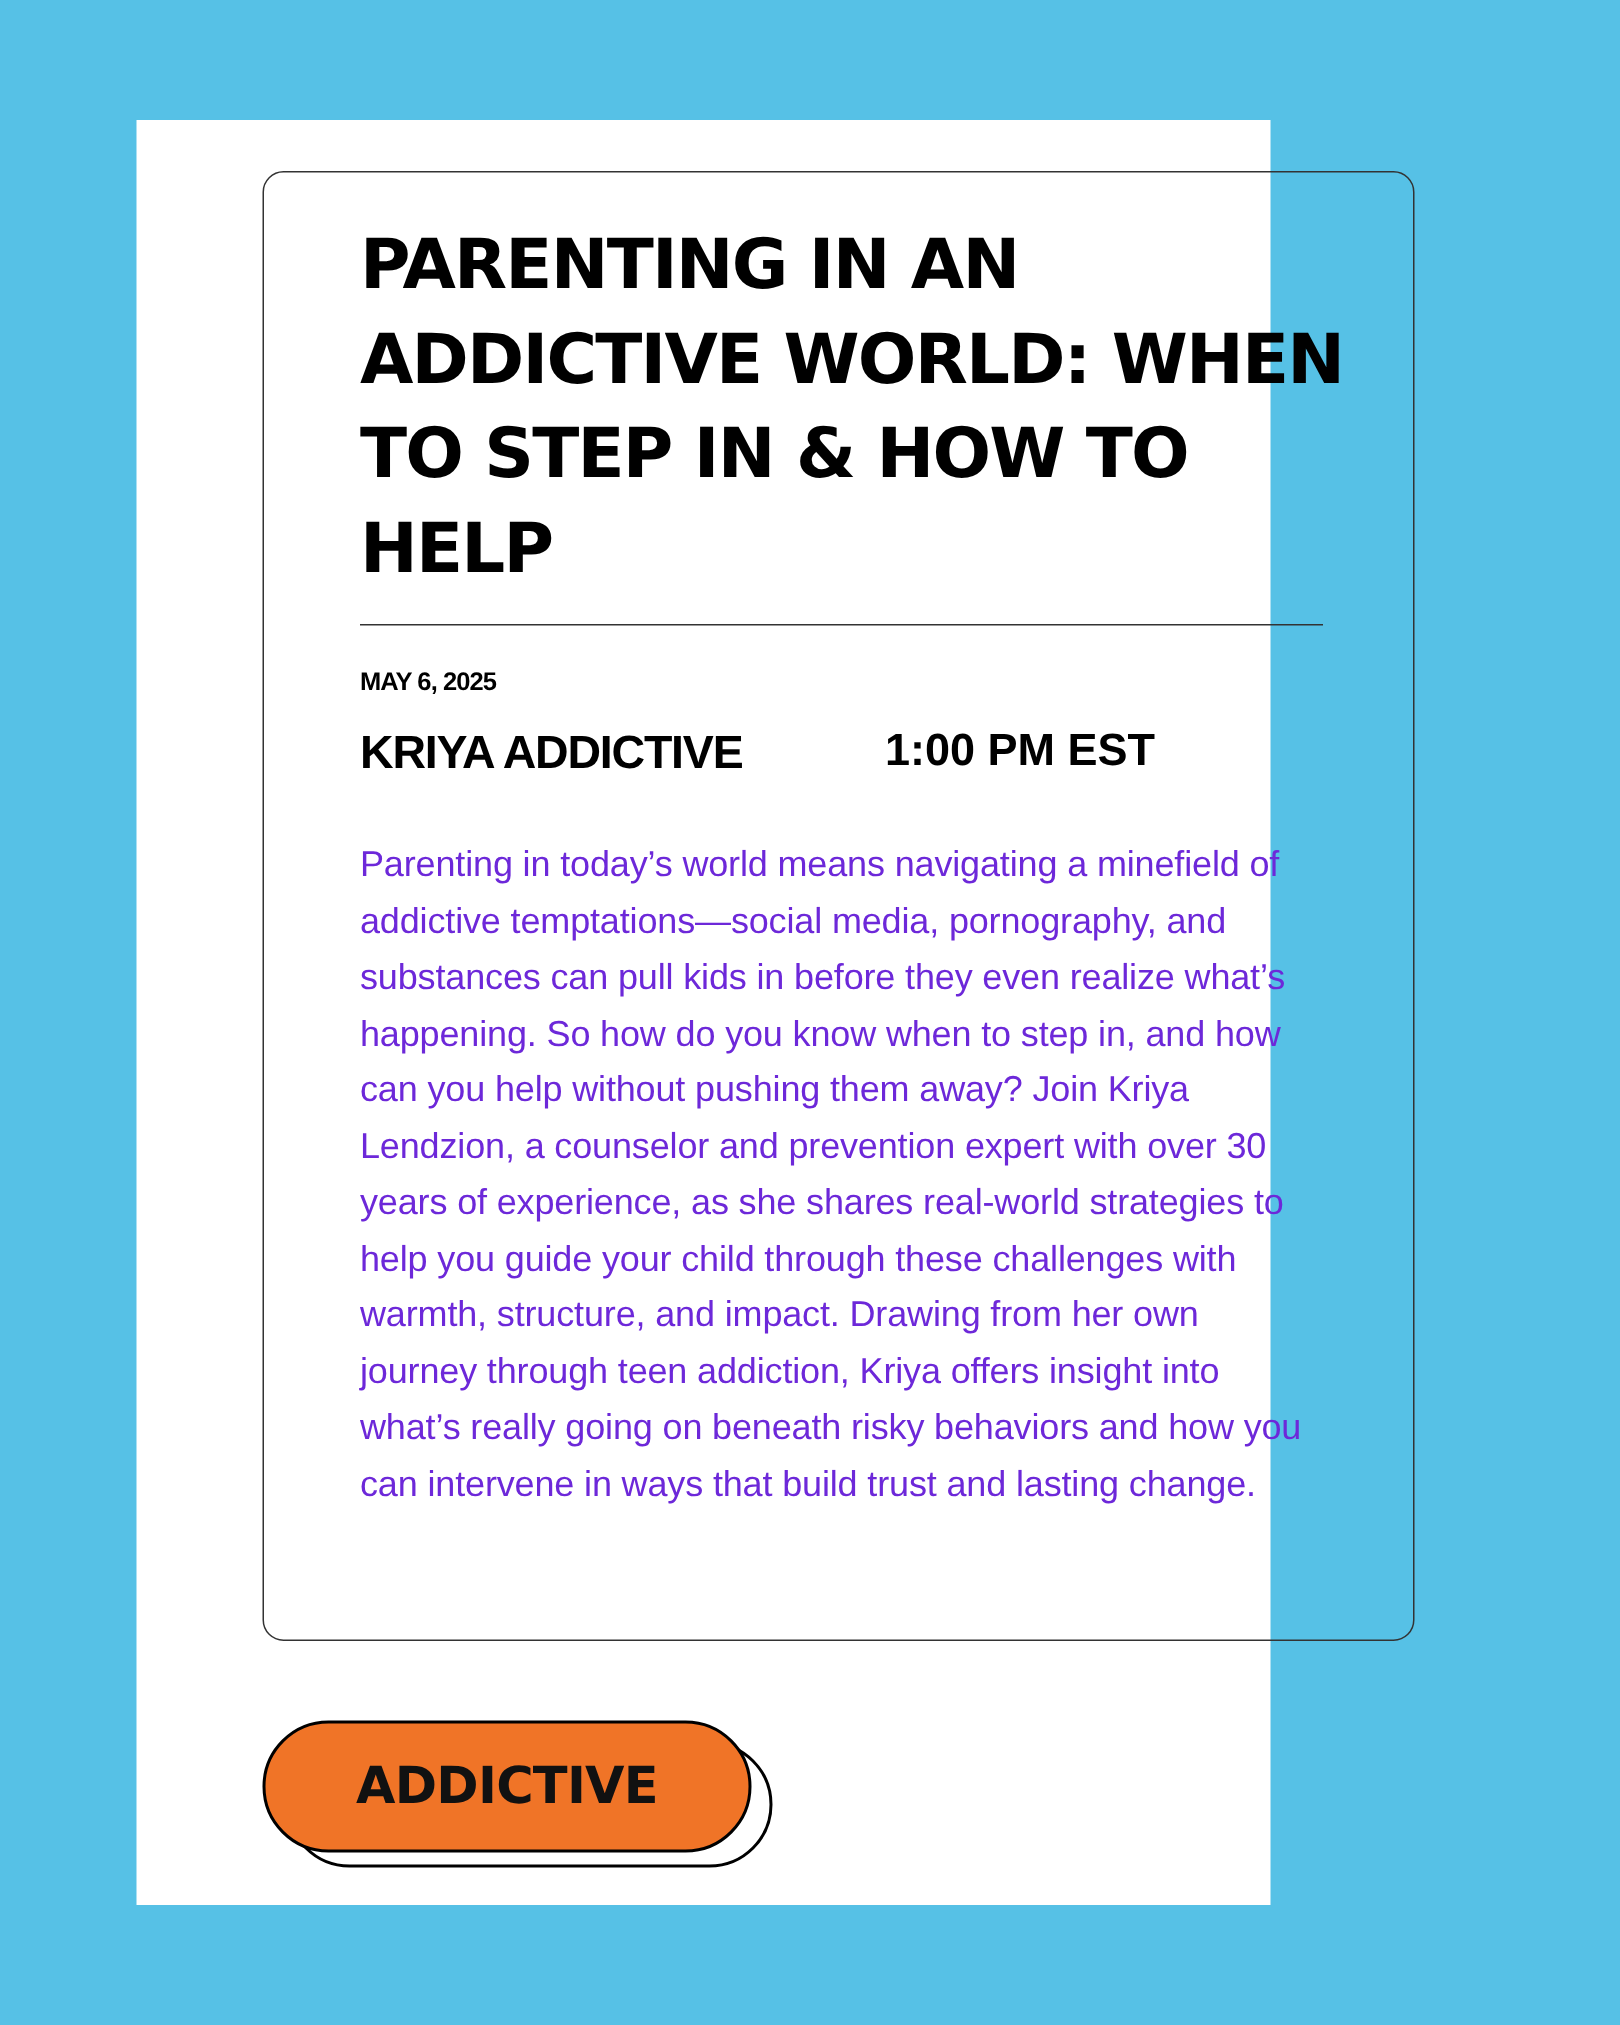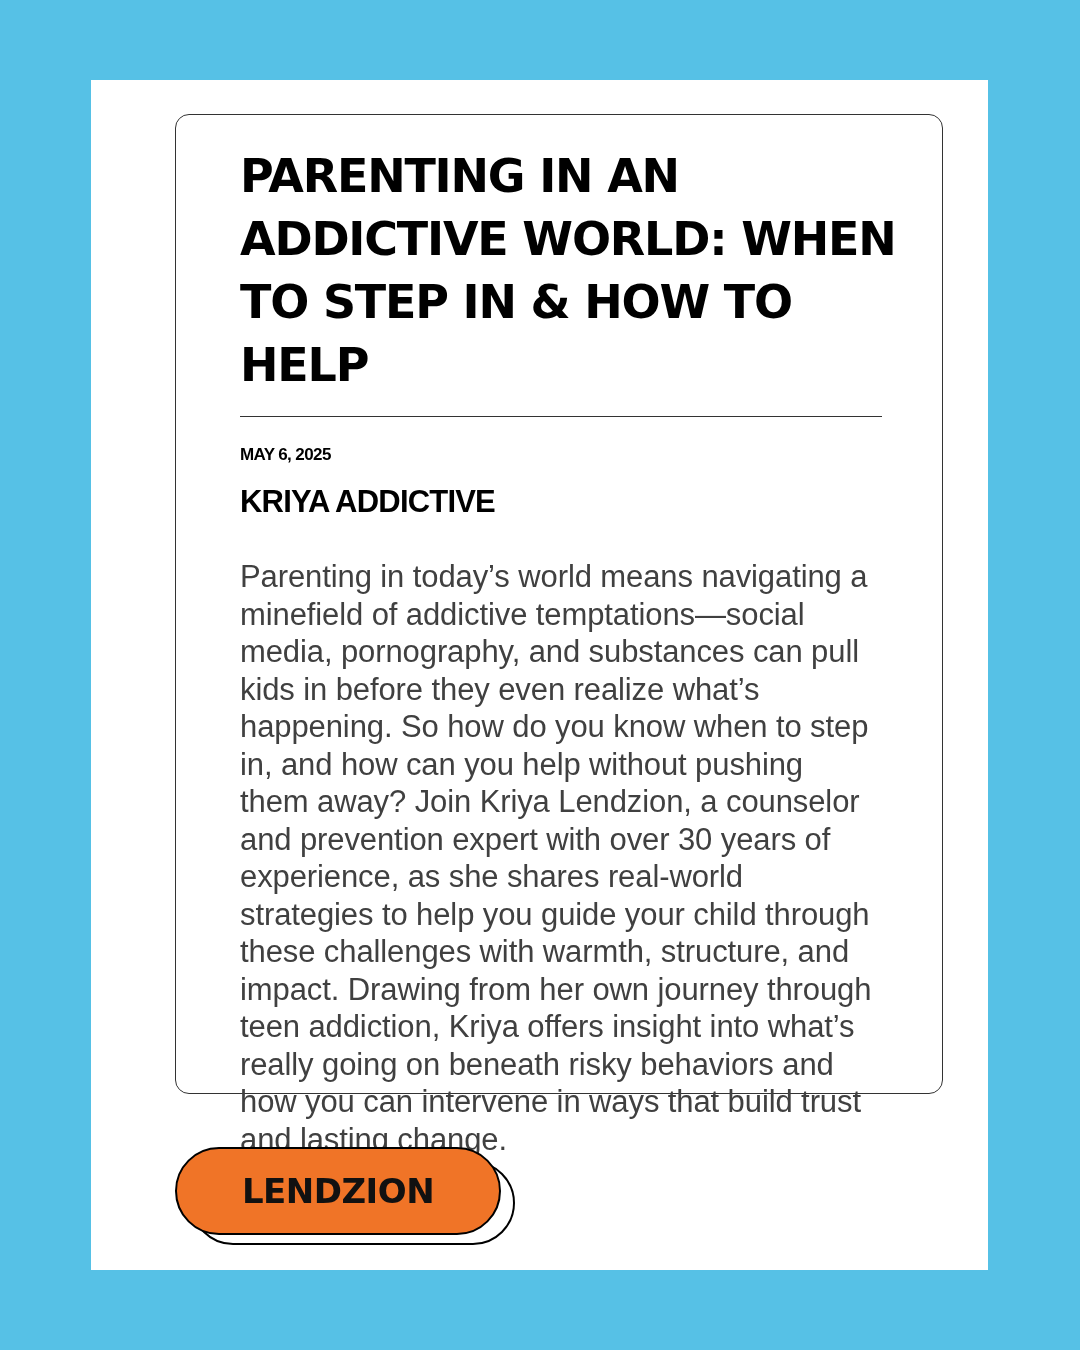--- a/index.html
+++ b/index.html
@@ -11,21 +11,21 @@
       height: 1350px;
       background: #56c1e6;
       position: relative;
       overflow: hidden;
       font-family: "Liberation Sans", sans-serif;
     }
     .panel {
       position: absolute;
       left: 91px;
       top: 80px;
-      width: 897px;
+      width: 756px;
       height: 1190px;
       background: #ffffff;
     }
     .card {
       position: absolute;
       left: 84px;
       top: 34px;
       width: 768px;
       height: 980px;
       border: 1.5px solid #333333;
@@ -83,23 +83,23 @@
       font-size: 30px;
       color: #000000;
     }
     .desc {
       position: absolute;
       left: 64px;
       top: 443px;
       width: 640px;
       margin: 0;
       font-family: "Liberation Sans", sans-serif;
-      font-size: 31px;
+      font-size: 24px;
       line-height: 37.5px;
-      color: #404040;
+      color: #6d28d9;
       letter-spacing: -0.1px;
     }
     .btn-wrap {
       position: absolute;
       left: 84px;
       top: 1067px;
       width: 342px;
       height: 100px;
     }
     .btn-shadow {
@@ -138,22 +138,23 @@
   </style>
 </head>
 <body>
 
 <div class="panel">
   <div class="card">
     <h1 class="title">PARENTING IN AN ADDICTIVE WORLD: WHEN TO STEP IN &amp; HOW TO HELP</h1>
     <div class="divider"></div>
     <div class="date">MAY 6, 2025</div>
     <div class="speaker">KRIYA ADDICTIVE</div>
+    <div class="time">1:00 PM EST</div>
     <p class="desc">Parenting in today’s world means navigating a minefield of addictive temptations—social media, pornography, and substances can pull kids in before they even realize what’s happening. So how do you know when to step in, and how can you help without pushing them away? Join Kriya Lendzion, a counselor and prevention expert with over 30 years of experience, as she shares real-world strategies to help you guide your child through these challenges with warmth, structure, and impact. Drawing from her own journey through teen addiction, Kriya offers insight into what’s really going on beneath risky behaviors and how you can intervene in ways that build trust and lasting change.</p>
   </div>
 
   <div class="btn-wrap">
     <div class="btn-shadow"></div>
     <div class="btn">
-      <span class="btn-label">LENDZION</span>
+      <span class="btn-label">ADDICTIVE</span>
     </div>
   </div>
 </div>
 
 </body></html>

